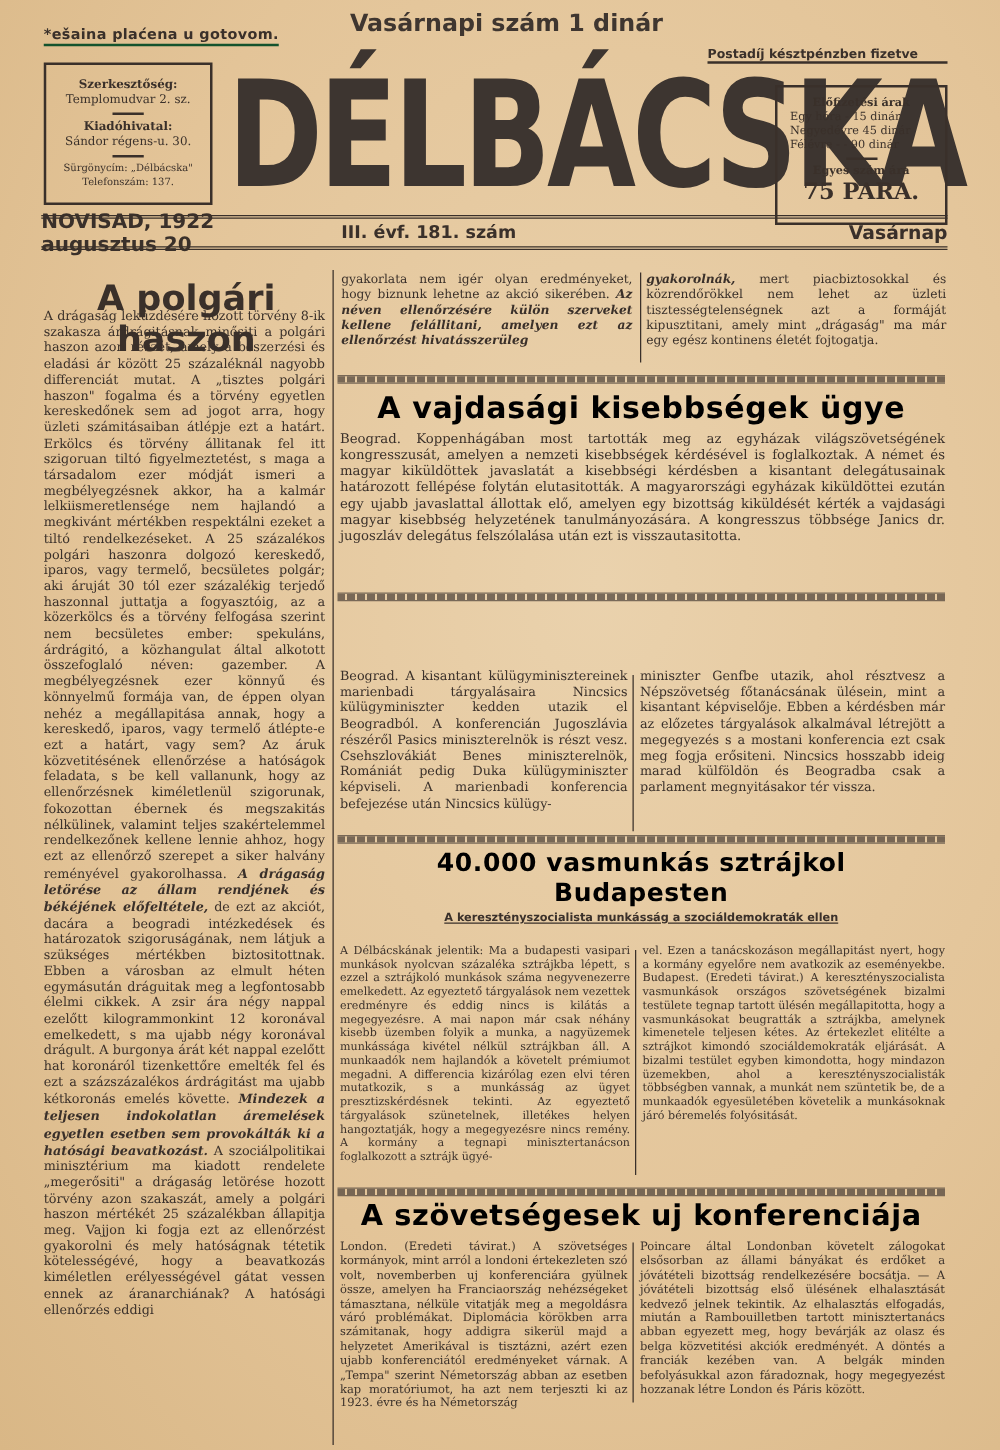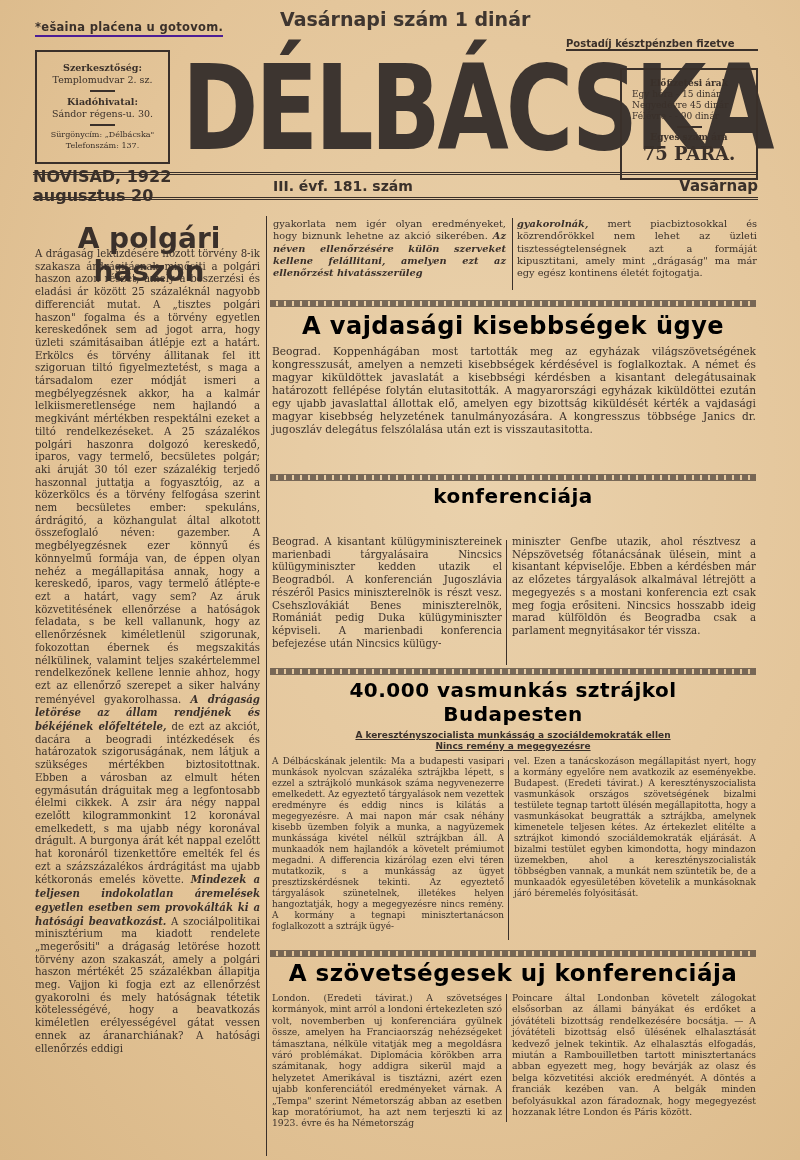--- a/index.html
+++ b/index.html
@@ -6,21 +6,21 @@
   html, body { width: 800px; height: 1160px; }
   body {
     background: #e6c9a0;
     background-image: radial-gradient(ellipse at 60% 40%, #ead2ad 0%, #e3c498 60%, #d9b786 100%);
     color: #3a302a;
     font-family: "DejaVu Serif", serif;
     position: relative;
     overflow: hidden;
   }
   .abs { position: absolute; }
-  .topline { left: 35px; top: 20px; font-family: "DejaVu Sans", sans-serif; font-weight: bold; font-size: 11.5px; letter-spacing: .3px; border-bottom: 2px solid #4c1d95; padding-bottom: 1px; }
+  .topline { left: 35px; top: 20px; font-family: "DejaVu Sans", sans-serif; font-weight: bold; font-size: 11.5px; letter-spacing: .3px; border-bottom: 2px solid #14532d; padding-bottom: 1px; }
   .price-top { left: 280px; top: 8px; font-family: "DejaVu Sans", sans-serif; font-weight: bold; font-size: 19px; color: #3f3630; }
   .postage { left: 566px; top: 38px; font-family: "DejaVu Sans", sans-serif; font-weight: bold; font-size: 10px; border-bottom: 2px solid #3a302a; width: 192px; }
   .box { border: 2px solid #3a302a; text-align: center; }
   .edbox { left: 35px; top: 50px; width: 135px; height: 114px; padding-top: 10px; font-size: 9.5px; line-height: 12px; }
   .edbox .b { font-weight: bold; }
   .edbox .sm { font-size: 8px; line-height: 10.5px; }
   .rule-s { width: 25px; height: 2px; background: #3a302a; margin: 4px auto; }
   .title { left: 182px; top: 38px; width: 430px; height: 140px; font-family: "DejaVu Sans", sans-serif; font-weight: bold; font-size: 118px; letter-spacing: -4px; line-height: 140px; color: #3d3530; transform: scaleX(0.78); transform-origin: left top; white-space: nowrap; }
   .subbox { left: 620px; top: 68px; width: 138px; height: 112px; padding-top: 8px; font-size: 9px; line-height: 11px; }
   .subbox .rows { text-align: left; padding-left: 10px; }
@@ -99,35 +99,33 @@
 </div>
 
 <div class="abs dots" style="left:270px; top:300px; width:486px;"></div>
 
 <div class="abs hl" style="left:270px; top:312px; width:486px; font-size:24px;">A vajdasági kisebbségek ügye</div>
 <div class="abs body" style="left:272px; top:345px; width:484px; font-size:10.6px; line-height:13px;">Beograd. Koppenhágában most tartották meg az egyházak világszövetségének kongresszusát, amelyen a nemzeti kisebbségek kérdésével is foglalkoztak. A német és magyar kiküldöttek javaslatát a kisebbségi kérdésben a kisantant delegátusainak határozott fellépése folytán elutasitották. A magyarországi egyházak kiküldöttei ezután egy ujabb javaslattal állottak elő, amelyen egy bizottság kiküldését kérték a vajdasági magyar kisebbség helyzetének tanulmányozására. A kongresszus többsége Janics dr. jugoszláv delegátus felszólalása után ezt is visszautasitotta.</div>
 
 <div class="abs dots" style="left:270px; top:474px; width:486px;"></div>
 
 <div class="abs hl" style="left:270px; top:484px; width:486px; font-size:20px; line-height:24px;">
-  <div>konferenciája</div>
 </div>
 <div class="abs body" style="left:272px; top:536px; width:230px;">Beograd. A kisantant külügyminisztereinek marienbadi tárgyalásaira Nincsics külügyminiszter kedden utazik el Beogradból. A konferencián Jugoszlávia részéről Pasics miniszterelnök is részt vesz. Csehszlovákiát Benes miniszterelnök, Romániát pedig Duka külügyminiszter képviseli. A marienbadi konferencia befejezése után Nincsics külügy-</div>
 <div class="abs colrule" style="left:506px; top:540px; height:125px;"></div>
 <div class="abs body" style="left:512px; top:536px; width:244px;">miniszter Genfbe utazik, ahol résztvesz a Népszövetség főtanácsának ülésein, mint a kisantant képviselője. Ebben a kérdésben már az előzetes tárgyalások alkalmával létrejött a megegyezés s a mostani konferencia ezt csak meg fogja erősiteni. Nincsics hosszabb ideig marad külföldön és Beogradba csak a parlament megnyitásakor tér vissza.</div>
 
 <div class="abs dots" style="left:270px; top:668px; width:486px;"></div>
 
 <div class="abs hl" style="left:270px; top:678px; width:486px; font-size:20px; line-height:24px;">
   <div>40.000 vasmunkás sztrájkol</div>
   <div>Budapesten</div>
 </div>
 <div class="abs sub" style="left:270px; top:730px; width:486px; line-height:11px;text-decoration:underline;">
   <div>A keresztényszocialista munkásság a szociáldemokraták ellen</div>
-  <div>Nincs remény a megegyezésre</div>
 </div>
 <div class="abs body" style="left:272px; top:756px; width:232px; font-size:8.9px; line-height:11px;">A Délbácskának jelentik: Ma a budapesti vasipari munkások nyolcvan százaléka sztrájkba lépett, s ezzel a sztrájkoló munkások száma negyvenezerre emelkedett. Az egyeztető tárgyalások nem vezettek eredményre és eddig nincs is kilátás a megegyezésre. A mai napon már csak néhány kisebb üzemben folyik a munka, a nagyüzemek munkássága kivétel nélkül sztrájkban áll. A munkaadók nem hajlandók a követelt prémiumot megadni. A differencia kizárólag ezen elvi téren mutatkozik, s a munkásság az ügyet presztizskérdésnek tekinti. Az egyeztető tárgyalások szünetelnek, illetékes helyen hangoztatják, hogy a megegyezésre nincs remény. A kormány a tegnapi minisztertanácson foglalkozott a sztrájk ügyé-</div>
 <div class="abs colrule" style="left:508px; top:760px; height:180px;"></div>
 <div class="abs body" style="left:514px; top:756px; width:242px; font-size:8.9px; line-height:11px;">vel. Ezen a tanácskozáson megállapitást nyert, hogy a kormány egyelőre nem avatkozik az eseményekbe. Budapest. (Eredeti távirat.) A keresztényszocialista vasmunkások országos szövetségének bizalmi testülete tegnap tartott ülésén megállapitotta, hogy a vasmunkásokat beugratták a sztrájkba, amelynek kimenetele teljesen kétes. Az értekezlet elitélte a sztrájkot kimondó szociáldemokraták eljárását. A bizalmi testület egyben kimondotta, hogy mindazon üzemekben, ahol a keresztényszocialisták többségben vannak, a munkát nem szüntetik be, de a munkaadók egyesületében követelik a munkásoknak járó béremelés folyósitását.</div>
 
 <div class="abs dots" style="left:270px; top:950px; width:486px;"></div>
 
 <div class="abs hl" style="left:270px; top:960px; width:486px; font-size:23px;">A szövetségesek uj konferenciája</div>
 <div class="abs body" style="left:272px; top:992px; width:230px; font-size:9.2px; line-height:11.4px;">London. (Eredeti távirat.) A szövetséges kormányok, mint arról a londoni értekezleten szó volt, novemberben uj konferenciára gyülnek össze, amelyen ha Franciaország nehézségeket támasztana, nélküle vitatják meg a megoldásra váró problémákat. Diplomácia körökben arra számitanak, hogy addigra sikerül majd a helyzetet Amerikával is tisztázni, azért ezen ujabb konferenciától eredményeket várnak. A „Tempa" szerint Németország abban az esetben kap moratóriumot, ha azt nem terjeszti ki az 1923. évre és ha Németország</div>
 <div class="abs colrule" style="left:506px; top:994px; height:128px;"></div>

